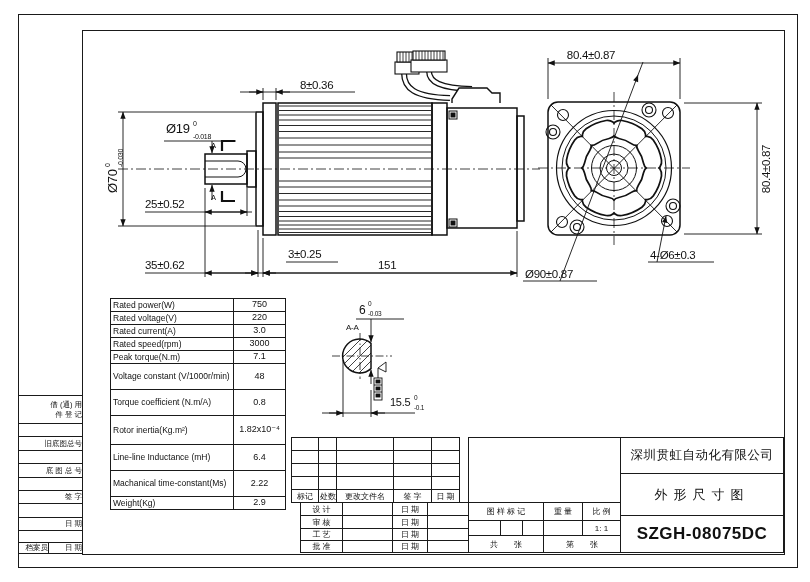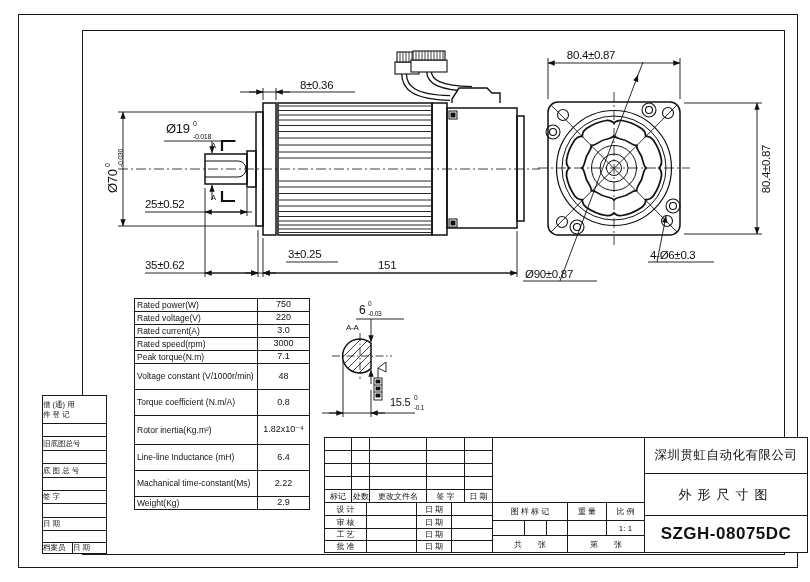--- a/index.html
+++ b/index.html
@@ -3,37 +3,37 @@
 <meta charset="utf-8">
 <style>
   html,body{margin:0;padding:0;background:#fff;}
   .stage{position:relative;width:810px;height:582px;background:#fff;overflow:hidden;
          font-family:"Liberation Sans","DejaVu Sans",sans-serif;color:#111;}
   .outer-border{position:absolute;left:18px;top:14px;width:778px;height:552px;border:1.3px solid #1a1a1a;}
   .inner-frame{position:absolute;left:82px;top:30px;width:701px;height:523px;border:1.8px solid #1a1a1a;}
   svg{position:absolute;left:0;top:0;}
   table{border-collapse:collapse;table-layout:fixed;position:absolute;background:#fff;}
   td{border:1px solid #1a1a1a;padding:0 2px;overflow:hidden;white-space:nowrap;}
-  .tbl-outer{border:1.6px solid #1a1a1a;margin-left:24px;}
+  .tbl-outer{border:1.6px solid #1a1a1a;}
   
   .spec{left:110px;top:298px;width:175px;font-size:8.5px;line-height:1.04;}
   .spec td.lab{white-space:normal;}
   .spec td.val{text-align:center;font-size:9px;}
   
   .tb{font-size:8px;text-align:center;}
   .tb td{padding:0 1px;}
-  .t-revtop{left:300px;top:437px;width:168px;}
+  .t-revtop{left:291px;top:437px;width:168px;}
   .t-appr{left:300px;top:502px;width:168px;}
   .t-mid{left:468px;top:437px;width:152px;}
   .t-right{left:620px;top:437px;width:163px;padding-left:44px;}
   .company{font-size:12.5px;letter-spacing:.5px;}
   .dwgtitle{font-size:13px;letter-spacing:6px;}
   .model{font-size:17px;font-weight:bold;letter-spacing:.5px;}
   
-  .lm{left:18px;top:395px;width:64px;font-size:7.5px;text-align:left;}
+  .lm{left:18px;top:395px;width:64px;font-size:7.5px;text-align:right;}
   .lm td{padding:0;}
   .small-cn{font-size:7.5px;}
 </style>
 </head>
 <body>
 
 <div class="stage">
 
   <div class="outer-border"></div>
   <div class="inner-frame"></div>

